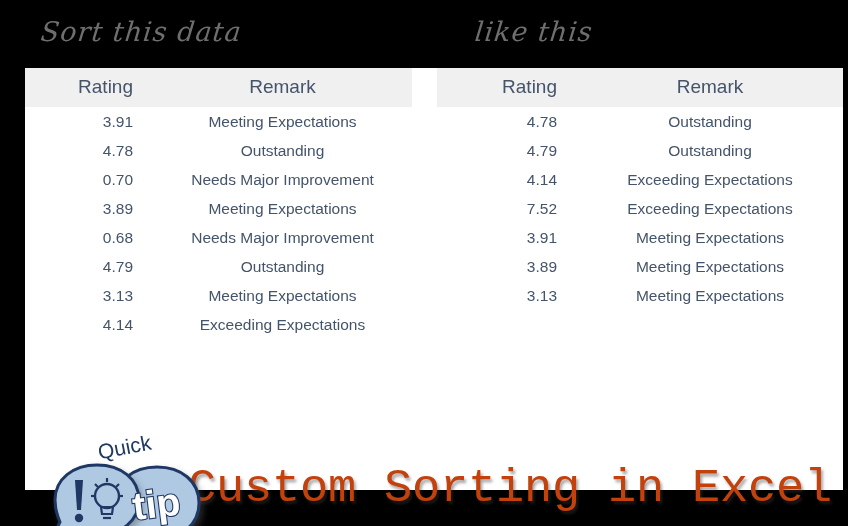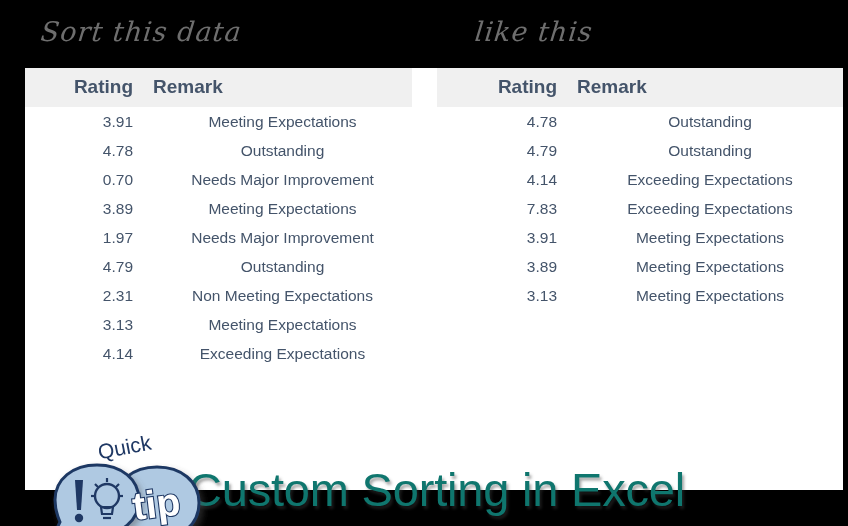--- a/index.html
+++ b/index.html
@@ -54,33 +54,34 @@
     top: 0;
     border-collapse: collapse;
     font-size: 15.5px;
     color: #44546a;
   }
   #table-left  { left: 0px;   width: 387px; }
   #table-right { left: 412px; width: 406px; }
 
   .data-table thead th {
     background: #f0f0f0;
-    font-weight: 700;
+    font-weight: 400;
     font-size: 19px;
     color: #44546a;
     padding: 8px 0 9px 0;
     text-align: left;
     white-space: nowrap;
   }
   .data-table thead th.col-rating {
     text-align: right;
     padding-right: 13px;
   }
   .data-table thead th.col-remark {
     padding-left: 7px;
+    text-align: center;
   }
 
   .data-table tbody td {
     padding: 4px 0 4px 0;
     white-space: nowrap;
     line-height: 21px;
   }
   .data-table tbody td.cell-rating {
     text-align: right;
     padding-right: 13px;
@@ -94,24 +95,25 @@
   #table-left  .col-rating, #table-left  .cell-rating  { width: 108px; }
   #table-right .col-rating, #table-right .cell-rating  { width: 120px; }
 
   
   #main-title {
     position: absolute;
     left: 163px;
     top: 394px;
     font-size: 47px;
     font-weight: 400;
-    color: #0f766e;
+    color: #c2410c;
     white-space: nowrap;
     letter-spacing: -0.2px;
     text-shadow: 2px 3px 3px rgba(60,60,60,0.45);
+    font-family: Liberation Mono, monospace;
   }
 
   
   #quick-tip-badge {
     position: absolute;
     left: 22px;
     top: 368px;
     width: 165px;
     height: 130px;
   }
@@ -146,30 +148,26 @@
           </tr>
           <tr>
             <td class="cell-rating">0.70</td>
             <td class="cell-remark">Needs Major Improvement</td>
           </tr>
           <tr>
             <td class="cell-rating">3.89</td>
             <td class="cell-remark">Meeting Expectations</td>
           </tr>
           <tr>
-            <td class="cell-rating">1.97</td>
+            <td class="cell-rating">0.68</td>
             <td class="cell-remark">Needs Major Improvement</td>
           </tr>
           <tr>
             <td class="cell-rating">4.79</td>
             <td class="cell-remark">Outstanding</td>
-          </tr>
-          <tr>
-            <td class="cell-rating">2.31</td>
-            <td class="cell-remark">Non Meeting Expectations</td>
           </tr>
           <tr>
             <td class="cell-rating">3.13</td>
             <td class="cell-remark">Meeting Expectations</td>
           </tr>
           <tr>
             <td class="cell-rating">4.14</td>
             <td class="cell-remark">Exceeding Expectations</td>
           </tr>
         </tbody>
@@ -189,21 +187,21 @@
           </tr>
           <tr>
             <td class="cell-rating">4.79</td>
             <td class="cell-remark">Outstanding</td>
           </tr>
           <tr>
             <td class="cell-rating">4.14</td>
             <td class="cell-remark">Exceeding Expectations</td>
           </tr>
           <tr>
-            <td class="cell-rating">7.83</td>
+            <td class="cell-rating">7.52</td>
             <td class="cell-remark">Exceeding Expectations</td>
           </tr>
           <tr>
             <td class="cell-rating">3.91</td>
             <td class="cell-remark">Meeting Expectations</td>
           </tr>
           <tr>
             <td class="cell-rating">3.89</td>
             <td class="cell-remark">Meeting Expectations</td>
           </tr>

